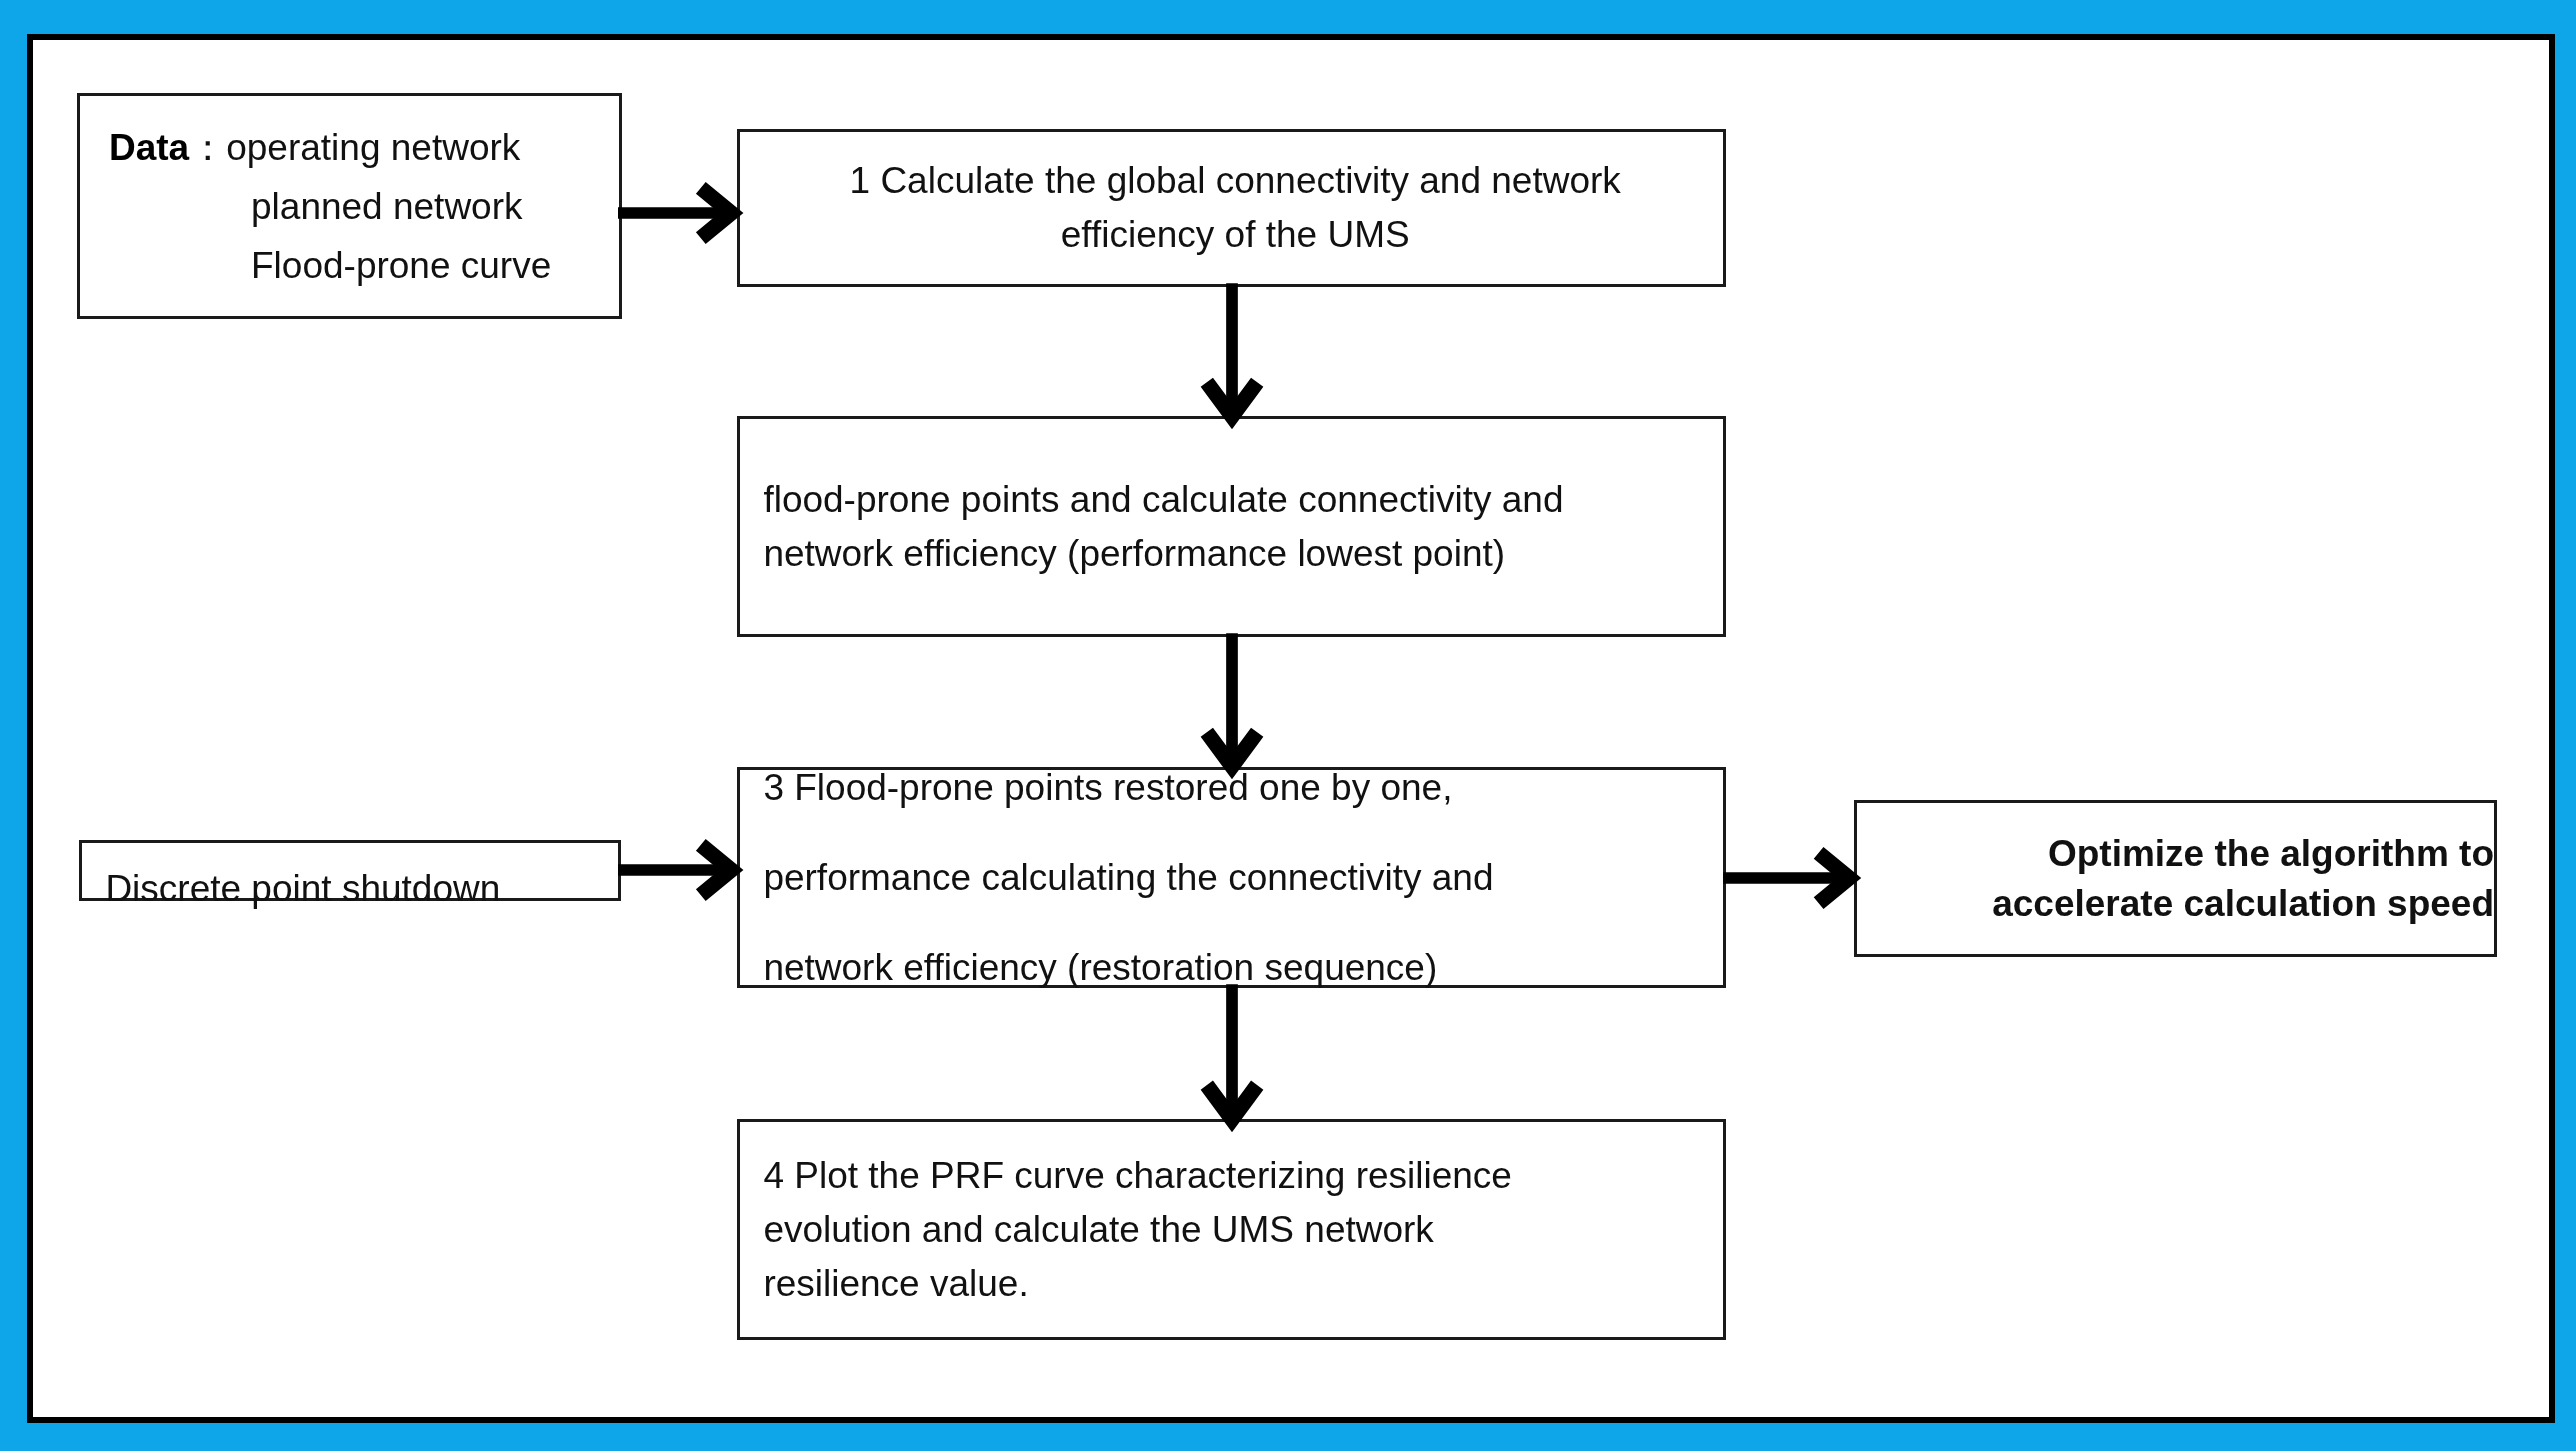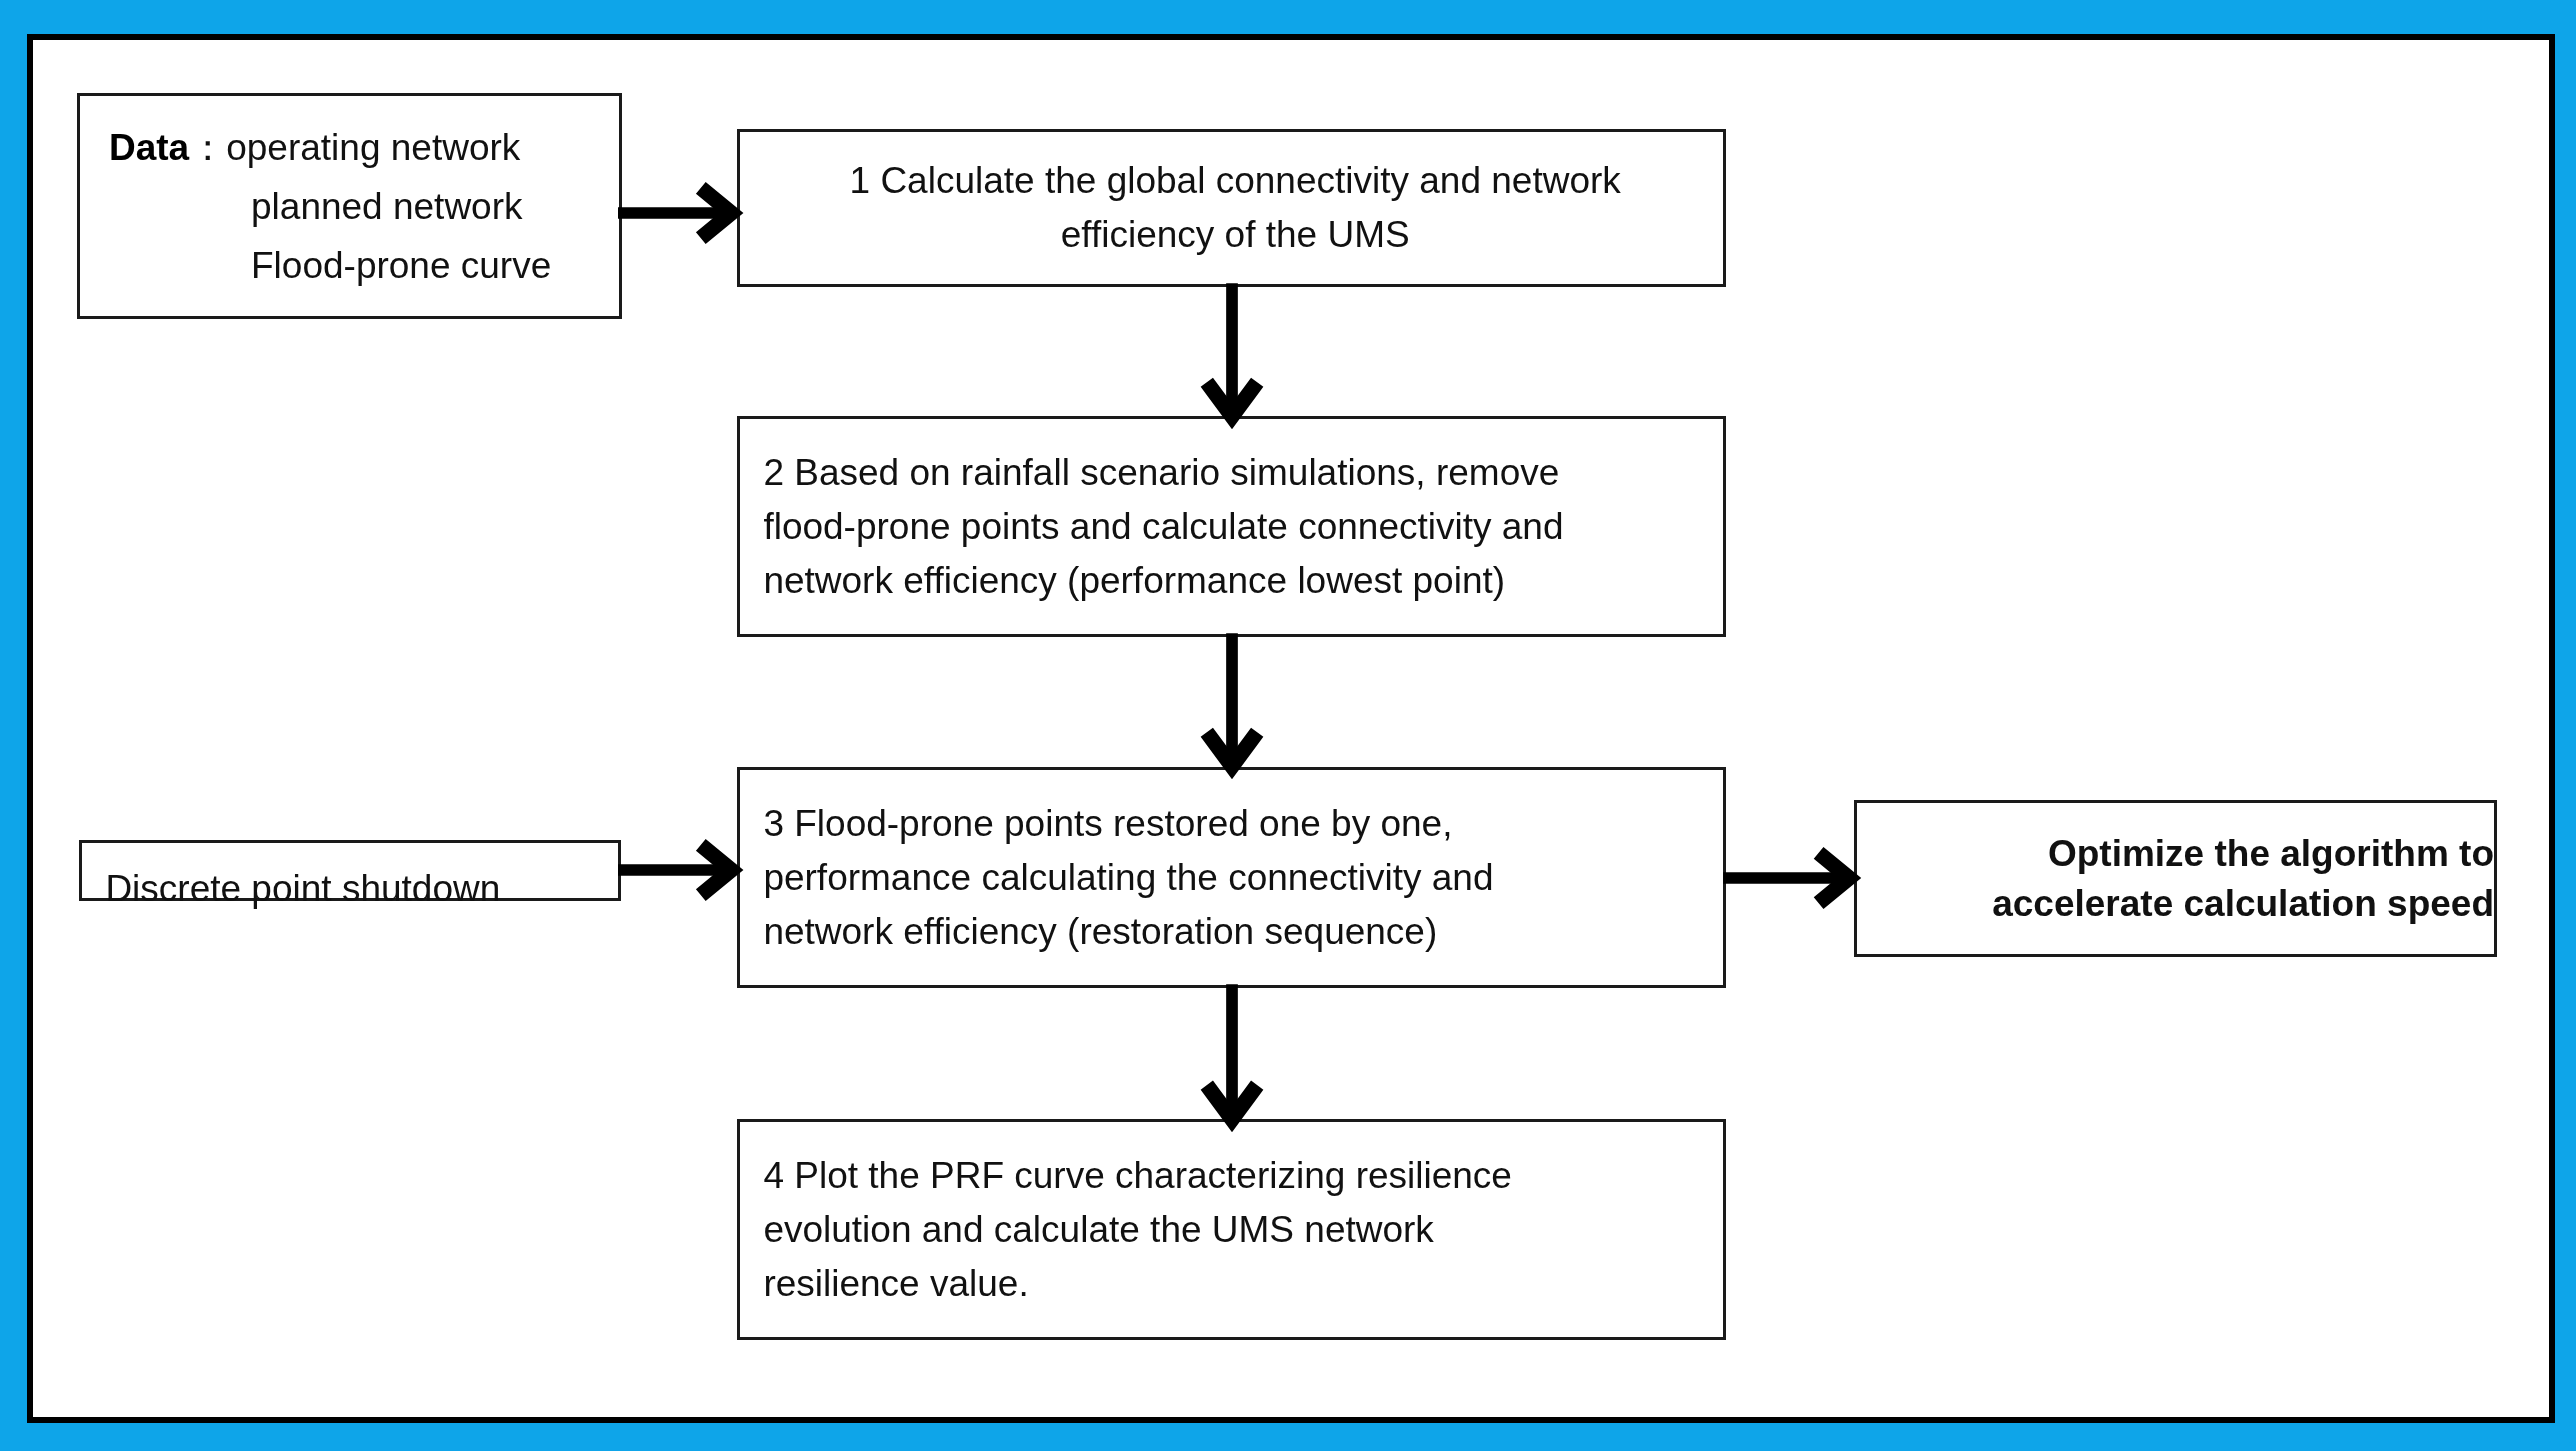--- a/index.html
+++ b/index.html
@@ -65,21 +65,21 @@
     display: inline-block;
     width: 142px;
   }
   
   .step {
     left: 737px;
     width: 989px;
   }
   #node-step1 { top: 129px;  height: 158px; align-items: center; }
   #node-step2 { top: 416px;  height: 221px; }
-  #node-step3 { top: 767px;  height: 221px; }
+  #node-step3 { top: 767px;  height: 221px; gap: 36px; }
   #node-step4 { top: 1119px; height: 221px; }
 
   
   #node-discrete {
     left: 79px;
     top: 840px;
     width: 542px;
     height: 61px;
     justify-content: center;
   }
@@ -119,21 +119,20 @@
     <div class="line"><span class="data-indent"></span><span>planned network</span></div>
     <div class="line"><span class="data-indent"></span><span>Flood-prone curve</span></div>
   </div>
 
   <div class="node pad step" id="node-step1">
     <div class="line">1 Calculate the global connectivity and network</div>
     <div class="line">efficiency of the UMS</div>
   </div>
 
   <div class="node pad step" id="node-step2">
-    <div class="line">2 Based on rainfall scenario simulations, remove</div>
     <div class="line">flood-prone points and calculate connectivity and</div>
     <div class="line">network efficiency (performance lowest point)</div>
   </div>
 
   <div class="node pad step" id="node-step3">
     <div class="line">3 Flood-prone points restored one by one,</div>
     <div class="line">performance calculating the connectivity and</div>
     <div class="line">network efficiency (restoration sequence)</div>
   </div>
 

